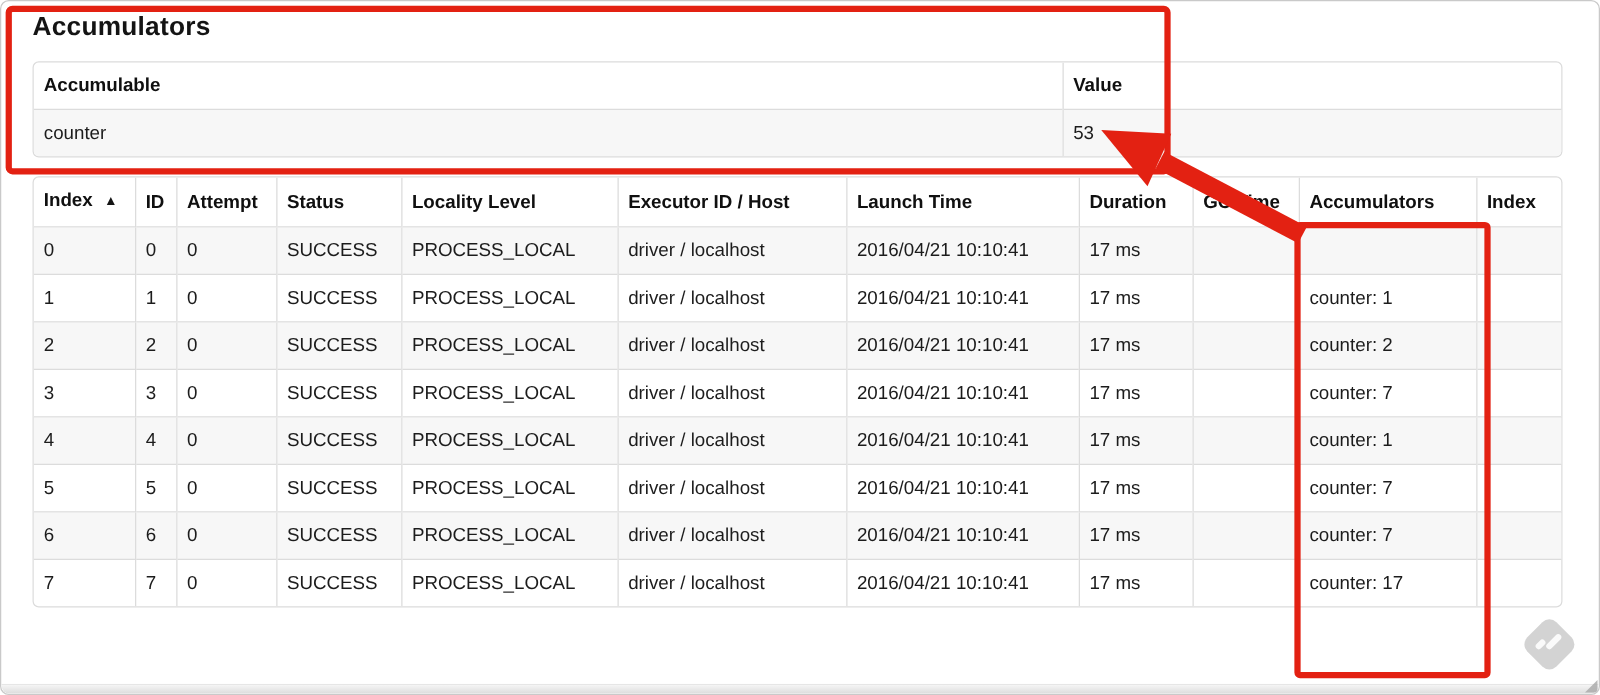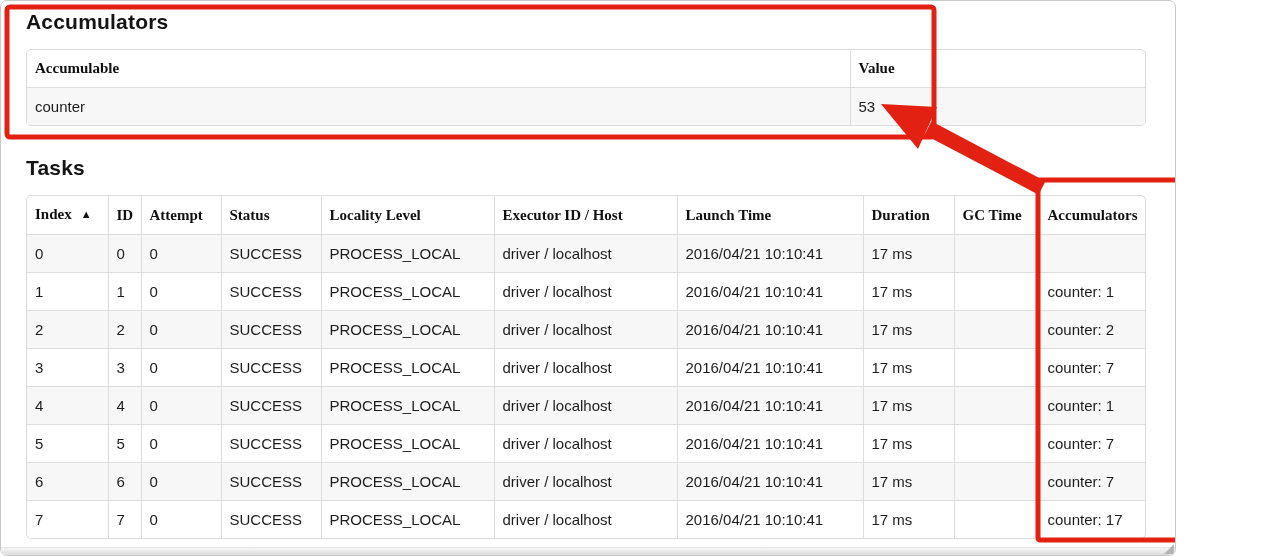--- a/index.html
+++ b/index.html
@@ -1,34 +1,34 @@
 <!DOCTYPE html>
 <html><head>
 <meta charset="utf-8">
 <style>
   html,body{margin:0;padding:0;background:#fff;}
   .page{
-    position:relative;width:1176px;height:556px;box-sizing:border-box;
+    position:relative;width:1280px;height:556px;box-sizing:border-box;
     background:#fff;border:1px solid #c9c9c9;border-radius:7px;overflow:hidden;
     font-family:"Liberation Sans","DejaVu Sans",sans-serif;color:#1c1c1c;
   }
   .content{padding:0 29px 0 25px;}
   .section-title{font-size:21px;font-weight:700;color:#141414;margin:0;letter-spacing:.2px;}
   #acc-title{padding-top:9px;}
   #tasks-title{margin-top:30px;}
   .tbl-wrap{border:1px solid #dcdcdc;border-radius:5px;overflow:hidden;background:#fff;margin-top:15px;}
   table{width:100%;border-collapse:collapse;table-layout:fixed;}
   th,td{
     text-align:left;padding:8px 8px;font-size:15px;line-height:21px;
     border-left:1px solid #dcdcdc;border-top:1px solid #dcdcdc;
     white-space:nowrap;overflow:hidden;color:#1c1c1c;
   }
   th{font-weight:700;color:#101010;}
   th:first-child,td:first-child{border-left:none;}
-  thead th{border-top:none;font-family:Liberation Serif, serif;}
+  thead th{border-top:none;}
   tbody tr:nth-child(odd){background:#f7f7f7;}
   .sort-icon{font-size:11px;margin-left:9px;position:relative;top:-1px;color:#141414;}
   
   .overlay{position:absolute;left:0;top:0;width:1280px;height:556px;pointer-events:none;z-index:20;}
   
   .watermark{
     position:absolute;left:1222px;top:498px;width:33px;height:33px;z-index:10;
     background:#cccccc;border-radius:8px;transform:rotate(45deg);opacity:.85;
   }
   .wm-bar1{position:absolute;left:15px;top:5px;width:5px;height:15px;background:#fff;border-radius:3px;opacity:.9;}
@@ -66,21 +66,20 @@
         </thead>
         <tbody>
           <tr>
             <td>counter</td>
             <td>53</td>
           </tr>
         </tbody>
       </table>
     </div>
 
-    <h2 class="section-title" id="tasks-title">Tasks</h2>
 
     <div class="tbl-wrap">
       <table>
         <colgroup>
           <col style="width:81px">
             <col style="width:33px">
             <col style="width:80px">
           <col style="width:100px">
             <col style="width:173px">
             <col style="width:183px">

